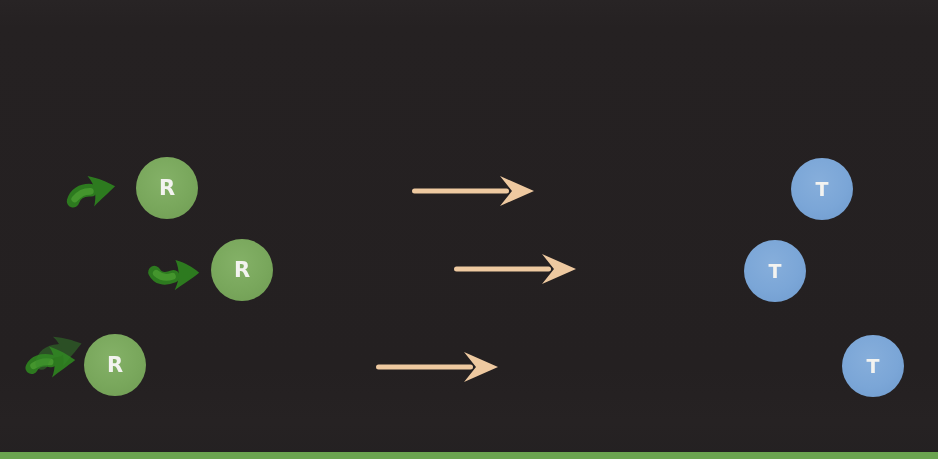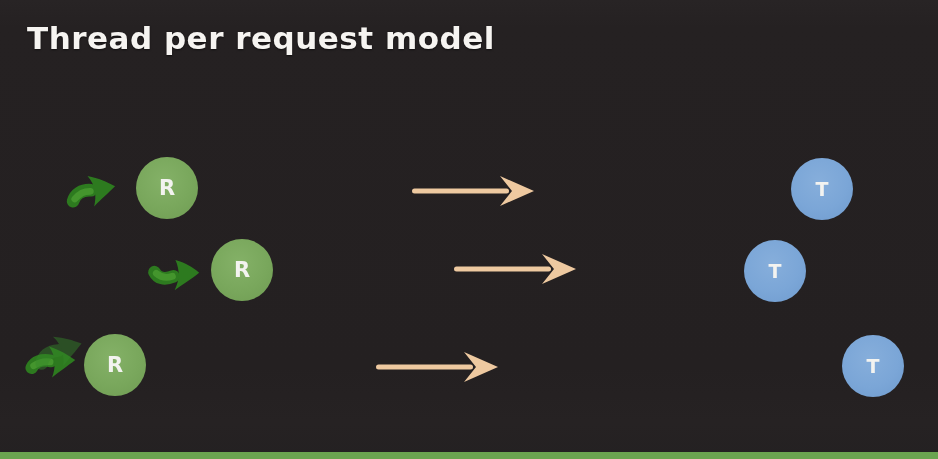--- a/index.html
+++ b/index.html
@@ -72,21 +72,20 @@
     width: 100%;
     height: 7px;
     background: #6ba450;
   }
 </style>
 </head>
 <body>
 
 <div class="slide">
 
-  <div class="title">Thread per request model</div>
 
   <div class="hand-arrow h1">
     <svg width="58" height="46" viewBox="0 0 60 46" xmlns="http://www.w3.org/2000/svg">
       <path d="M8 33 C11 26 18 22 28 24" stroke="#2d7a1f" stroke-width="13" fill="none" stroke-linecap="round"></path>
       <path d="M10 31 C16 26 20 24 27 25" stroke="#4a9c31" stroke-width="7" fill="none" stroke-linecap="round" opacity="0.8"></path>
       <path d="M26 9 C38 13 44 17 53 23 C44 30 38 34 29 41 C33 31 33 19 26 9 Z" fill="#2d7a1f"></path>
     </svg>
   </div>
   <div class="circle request r1">
     <span>R</span>

